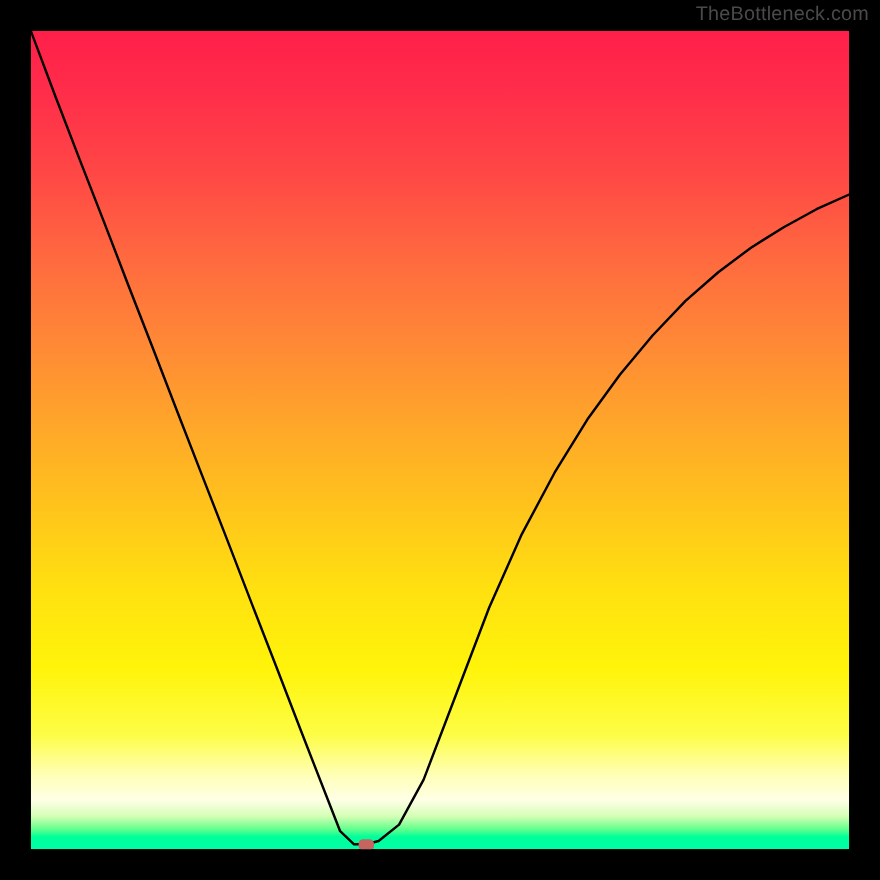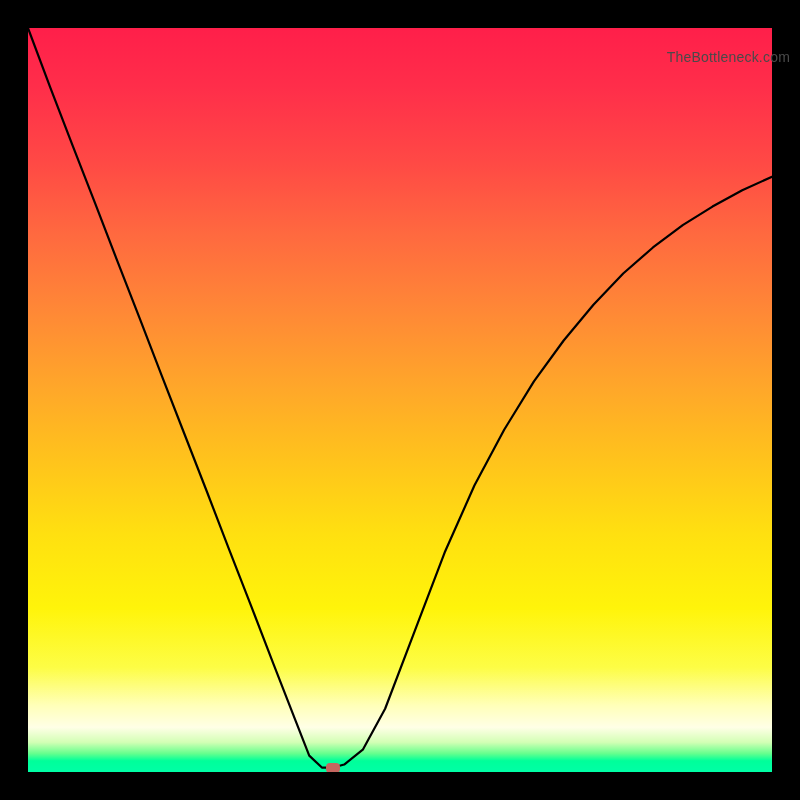--- a/index.html
+++ b/index.html
@@ -14,26 +14,25 @@
   .frame {
     position: relative;
     width: 800px;
     height: 800px;
     background: #000;
   }
   .watermark {
     position: absolute;
     top: 2px;
     right: 10px;
-    font-size: 14px;
+    font-size: 18px;
     font-weight: 500;
     color: #4a4a4a;
     letter-spacing: 0.2px;
     z-index: 5;
-    margin-top: 47px;
   }
   .plot {
     position: absolute;
     left: 28px;
     top: 28px;
     width: 744px;
     height: 744px;
     overflow: hidden;
   }
   .gradient {

